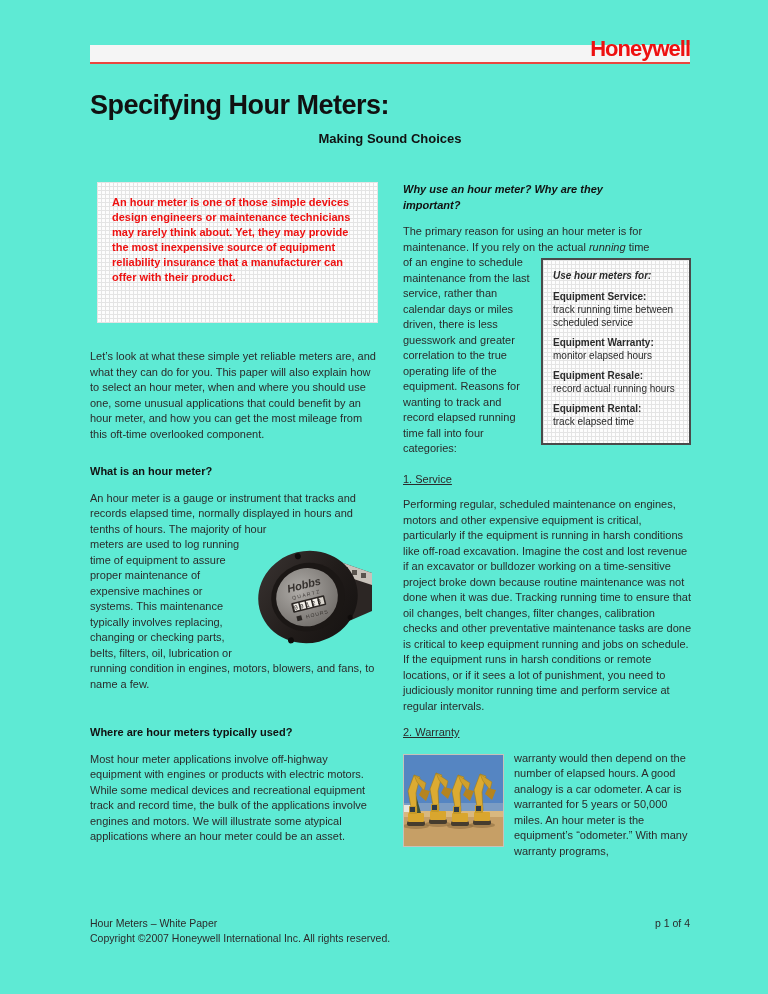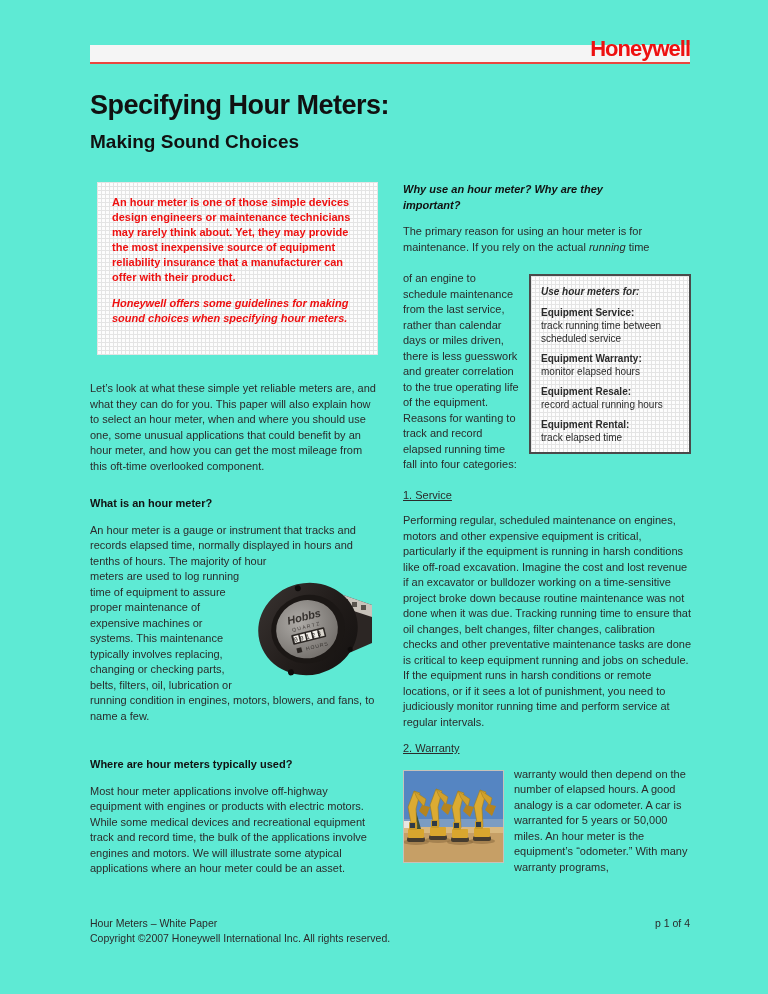--- a/index.html
+++ b/index.html
@@ -20,21 +20,21 @@
     font-size:22px; letter-spacing:-1px;
   }
   .red-rule { position:absolute; left:90px; top:62px; width:600px; height:2px; background:#e8473f; }
   
   .title {
     position:absolute; left:90px; top:90px; width:600px;
     font-size:27px; font-weight:bold; color:#111; letter-spacing:-0.5px;
   }
   .subtitle {
     position:absolute; left:90px; top:131px; width:600px;
-    font-size:19px; font-weight:bold; color:#111;
+    font-size:13px; font-weight:bold; color:#111;text-align:center;
   }
   
   .col { position:absolute; top:182px; width:288px; font-size:11px; line-height:15.5px; }
   .col-left  { left:90px; }
   .col-right { left:403px; }
   p.body { margin:0 0 11px 0; }
   h3.sec {
     font-size:11px; font-weight:bold; color:#111;
     margin:22px 0 11px 0;
   }
@@ -53,22 +53,22 @@
   .intro-box {
     width:281px; padding:13px 14px 27px 15px; margin:0 0 26px 7px;
   }
   .intro-box p {
     margin:0 0 11px 0; color:#ee1111; font-weight:bold;
     font-size:11px; line-height:15px;
   }
   .intro-box p.tagline { font-style:italic; margin-bottom:2px; }
   
   .sidebar-box {
-    float:right; width:162px; margin:3px 0 8px 10px;
-    border:2px solid #4a4a4a; padding:9px 9px 6px 10px;
+    float:right; width:150px; margin:3px 0 8px 10px;
+    border:2px solid #4a4a4a; padding:9px 9px 13px 10px;
     font-size:10px; line-height:13px; color:#2b2b2b;
   }
   .sb-title { font-weight:bold; font-style:italic; margin-bottom:8px; }
   .sb-item { margin-bottom:7px; }
   .sb-label { font-weight:bold; }
   
   .meter-photo { float:right; width:128px; height:112px; margin:2px 0 4px 8px; }
   .excv-photo  { float:left; width:101px; height:93px; margin:3px 10px 4px 0; border:1px solid #c7c2ba; }
   
   .footer {
@@ -87,21 +87,20 @@
   <div class="brand">Honeywell</div>
   <div class="red-rule"></div>
 
   <div class="title">Specifying Hour Meters:</div>
   <div class="subtitle">Making Sound Choices</div>
 
   <div class="col col-left">
 
     <div class="intro-box hatch">
       <p>An hour meter is one of those simple devices design engineers or maintenance technicians may rarely think about. Yet, they may provide the most inexpensive source of equipment reliability insurance that a manufacturer can offer with their product.</p>
-      <p class="tagline">Honeywell offers some guidelines for making sound choices when specifying hour meters.</p>
     </div>
 
     <p class="body">Let’s look at what these simple yet reliable meters are, and what they can do for you. This paper will also explain how to select an hour meter, when and where you should use one, some unusual applications that could benefit by an hour meter, and how you can get the most mileage from this oft-time overlooked component.</p>
 
     <h3 class="sec">What is an hour meter?</h3>
 
     <p class="body" style="margin-bottom:0;">An hour meter is a gauge or instrument that tracks and records elapsed time, normally displayed in hours and tenths of hours. The majority of hour</p>
 
     <div class="clearfix">
       <div class="meter-photo">
@@ -157,21 +156,21 @@
     </div>
 
     <h3 class="sec">Where are hour meters typically used?</h3>
     <p class="body">Most hour meter applications involve off-highway equipment with engines or products with electric motors. While some medical devices and recreational equipment track and record time, the bulk of the applications involve engines and motors. We will illustrate some atypical applications where an hour meter could be an asset.</p>
   </div>
 
   <div class="col col-right">
 
     <h3 class="sec" style="margin-top:0; max-width:250px;font-style:italic;">Why use an hour meter?  Why are they important?</h3>
 
-    <p class="body" style="margin-bottom:16px;"><span>The primary reason for using an hour meter is for maintenance. If you rely on the actual </span><i>running</i><span> time</span></p>
+    <p class="body" style="margin-bottom:0;"><span>The primary reason for using an hour meter is for maintenance. If you rely on the actual </span><i>running</i><span> time</span></p>
 
     <div class="clearfix">
       <div class="sidebar-box hatch">
         <div class="sb-title">Use hour meters for:</div>
         <div class="sb-item">
           <span class="sb-label">Equipment Service:</span><br>
           <span class="sb-desc">track running time between scheduled service</span>
         </div>
         <div class="sb-item">
           <span class="sb-label">Equipment Warranty:</span><br>

